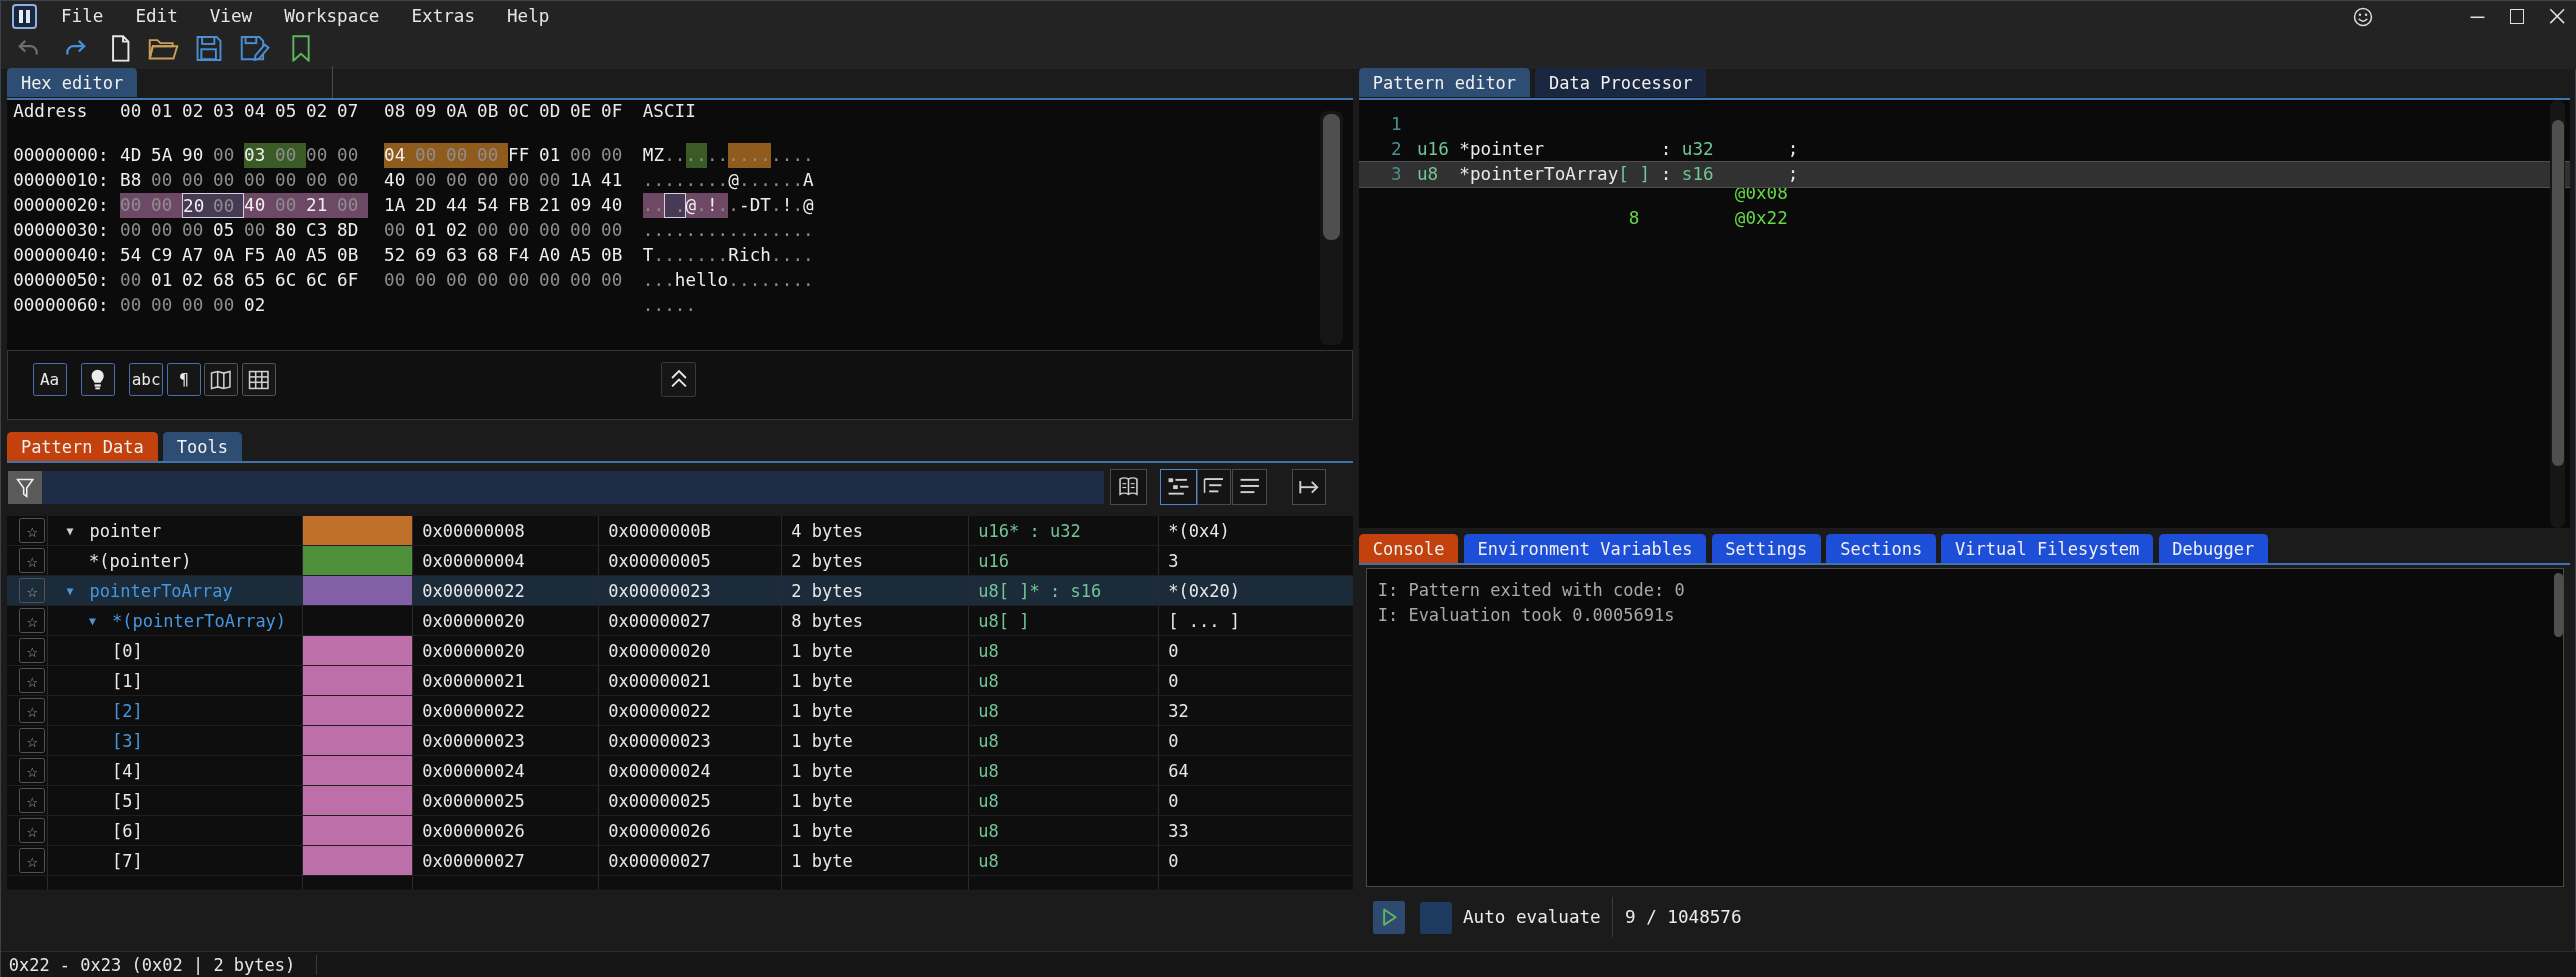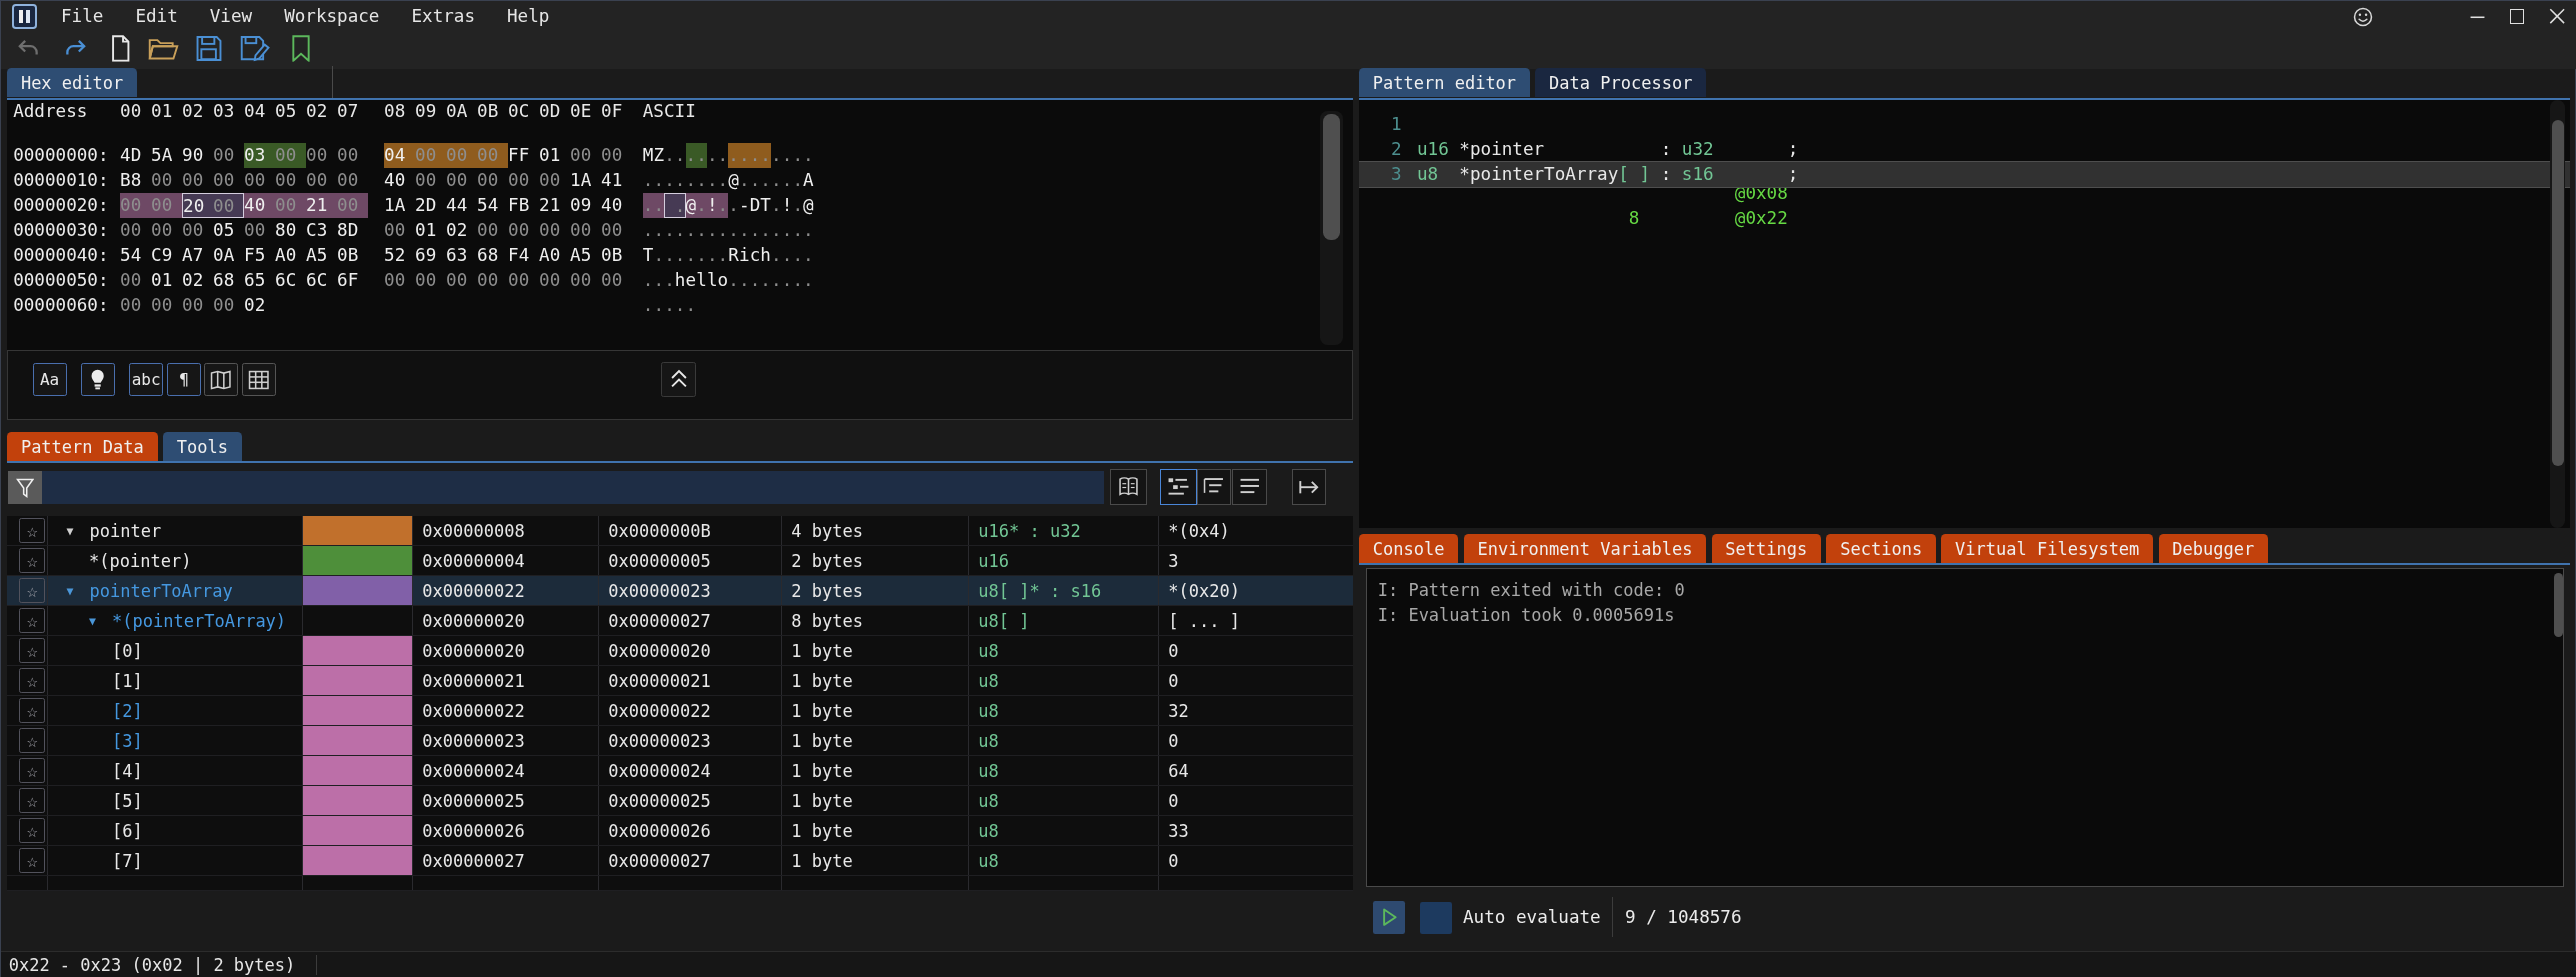--- a/index.html
+++ b/index.html
@@ -22,21 +22,21 @@
   
   .toolbar { position:absolute; left:0; top:31px; width:2576px; height:37px; background:#232323; }
   .tbicon { position:absolute; top:48%; transform:translateY(-50%); }
   .tsep { position:absolute; left:331px; top:34px; width:0.8px; height:32px; background:#4a4a4a; }
 
   
   .tabbar { position:absolute; display:flex; align-items:flex-end; }
   .tab { height:29px; border-radius:4.6px 4.6px 0 0; padding:0 13.8px; font-size:17px; display:flex; align-items:center; margin-right:5.4px; color:#f0f0f0; white-space:nowrap; }
   .tab-active { background:#c2410c; }
   .tab-med { background:#2e4d73; }
-  .tab-inactive { background:#c2410c; }
+  .tab-inactive { background:#1d4ed8; }
   .tab-dark { background:#1a2740; }
   .accentline { position:absolute; height:1.5px; background:#4073ae; }
 
   
   .hexcontent { position:absolute; left:6.1px; top:99px; width:1346px; height:251px; background:#0b0b0b; overflow:hidden; }
   .hex-head { margin-top:1px; height:21.5px; line-height:21.5px; }
   .hex-body { margin-top:20px; }
   .hex-row, .hex-head { display:flex; font-size:17.6px; }
   .hex-row { height:25px; line-height:25px; }
   .addr { width:113px; padding-left:6.1px; color:#ececec; flex:none; }

